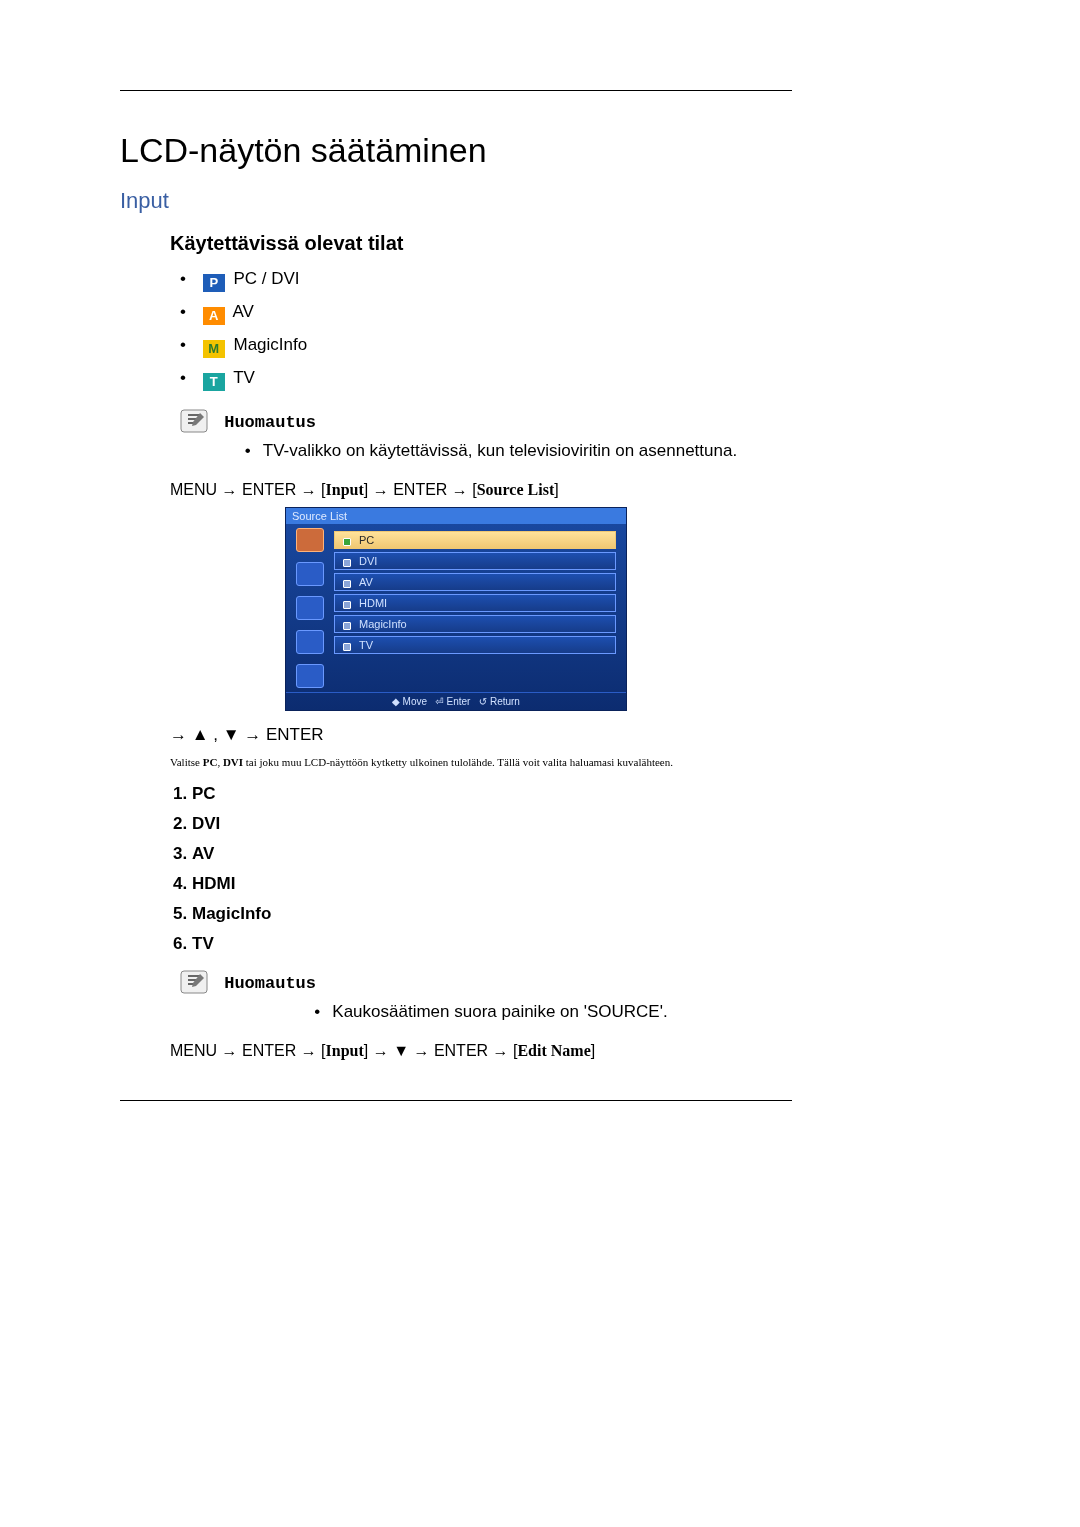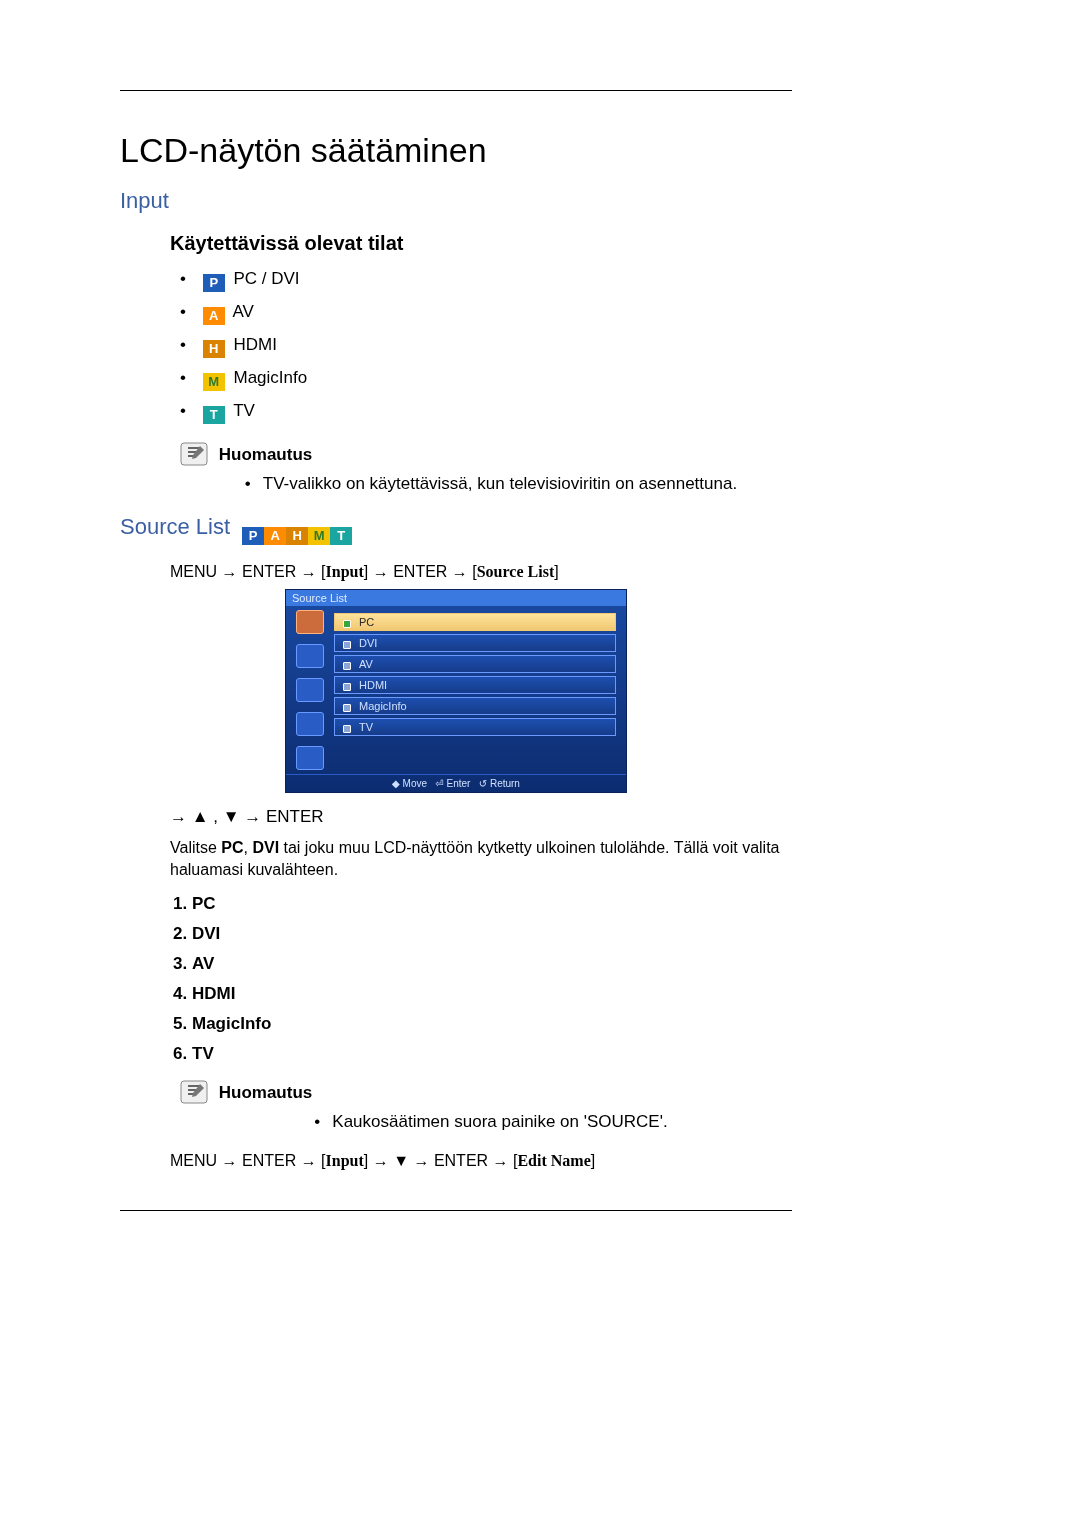--- a/index.html
+++ b/index.html
@@ -73,20 +73,21 @@
   .iconset {
     display:inline-block;
     vertical-align:-3px;
     margin-left:6px;
     font-size:0;
   }
   .iconset span { margin-right:0; }
   .note-line {
     margin: 16px 0 8px 60px;
     font-size: 17px;
+    font-family: Liberation Mono, monospace;
   }
   .note-icon {
     display:inline-block;
     width:28px; height:24px;
     vertical-align:-6px;
     margin-right:6px;
   }
   ul.notes {
     margin: 0 0 20px 70px;
     padding: 0;
@@ -172,22 +173,23 @@
     padding:3px 6px;
     text-align:center;
     border-top:1px solid #2a5cc6;
   }
   .nav-path2 {
     margin: 14px 0 10px 50px;
     font-size: 17px;
   }
   .body-text {
     margin: 8px 0 14px 50px;
-    font-size: 16px;
+    font-size: 11px;
     line-height: 1.35;
+    font-family: Liberation Serif, serif;
   }
   ol.numlist {
     margin: 0 0 14px 50px;
     padding-left: 22px;
     font-size: 17px;
   }
   ol.numlist li {
     margin: 10px 0;
     font-weight: bold;
   }
@@ -211,25 +213,20 @@
       <span class="ibox blue">P</span>
       <span>PC / DVI</span>
     </li>
     <li>
       <span class="bullet">•</span>
       <span class="ibox orange">A</span>
       <span>AV</span>
     </li>
     <li>
       <span class="bullet">•</span>
-      <span class="ibox dorange">H</span>
-      <span>HDMI</span>
-    </li>
-    <li>
-      <span class="bullet">•</span>
       <span class="ibox yellow">M</span>
       <span>MagicInfo</span>
     </li>
     <li>
       <span class="bullet">•</span>
       <span class="ibox teal">T</span>
       <span>TV</span>
     </li>
   </ul>
 
@@ -240,26 +237,20 @@
           <path d="M8 6h12M8 10h12M8 14h8" stroke="#666" stroke-width="2"></path>
           <path d="M20 4l4 4-8 8-4 1 1-4z" fill="#777"></path>
         </svg>
     </span>
     <span class="bold">Huomautus</span>
   </div>
   <ul class="notes">
     <li>TV-valikko on käytettävissä, kun televisioviritin on asennettuna.</li>
   </ul>
 
-  <div class="h2">
-    <span>Source List</span>
-    <span class="iconset">
-      <span class="ibox blue">P</span><span class="ibox orange">A</span><span class="ibox dorange">H</span><span class="ibox yellow">M</span><span class="ibox teal">T</span>
-    </span>
-  </div>
 
   <div class="nav-path">
     MENU → ENTER → [<span class="kw">Input</span>] → ENTER → [<span class="kw">Source List</span>]
   </div>
 
   <div class="osd-wrap">
     <div class="osd">
       <div class="osd-title">Source List</div>
       <div class="osd-body">
         <div class="osd-sidebar">

